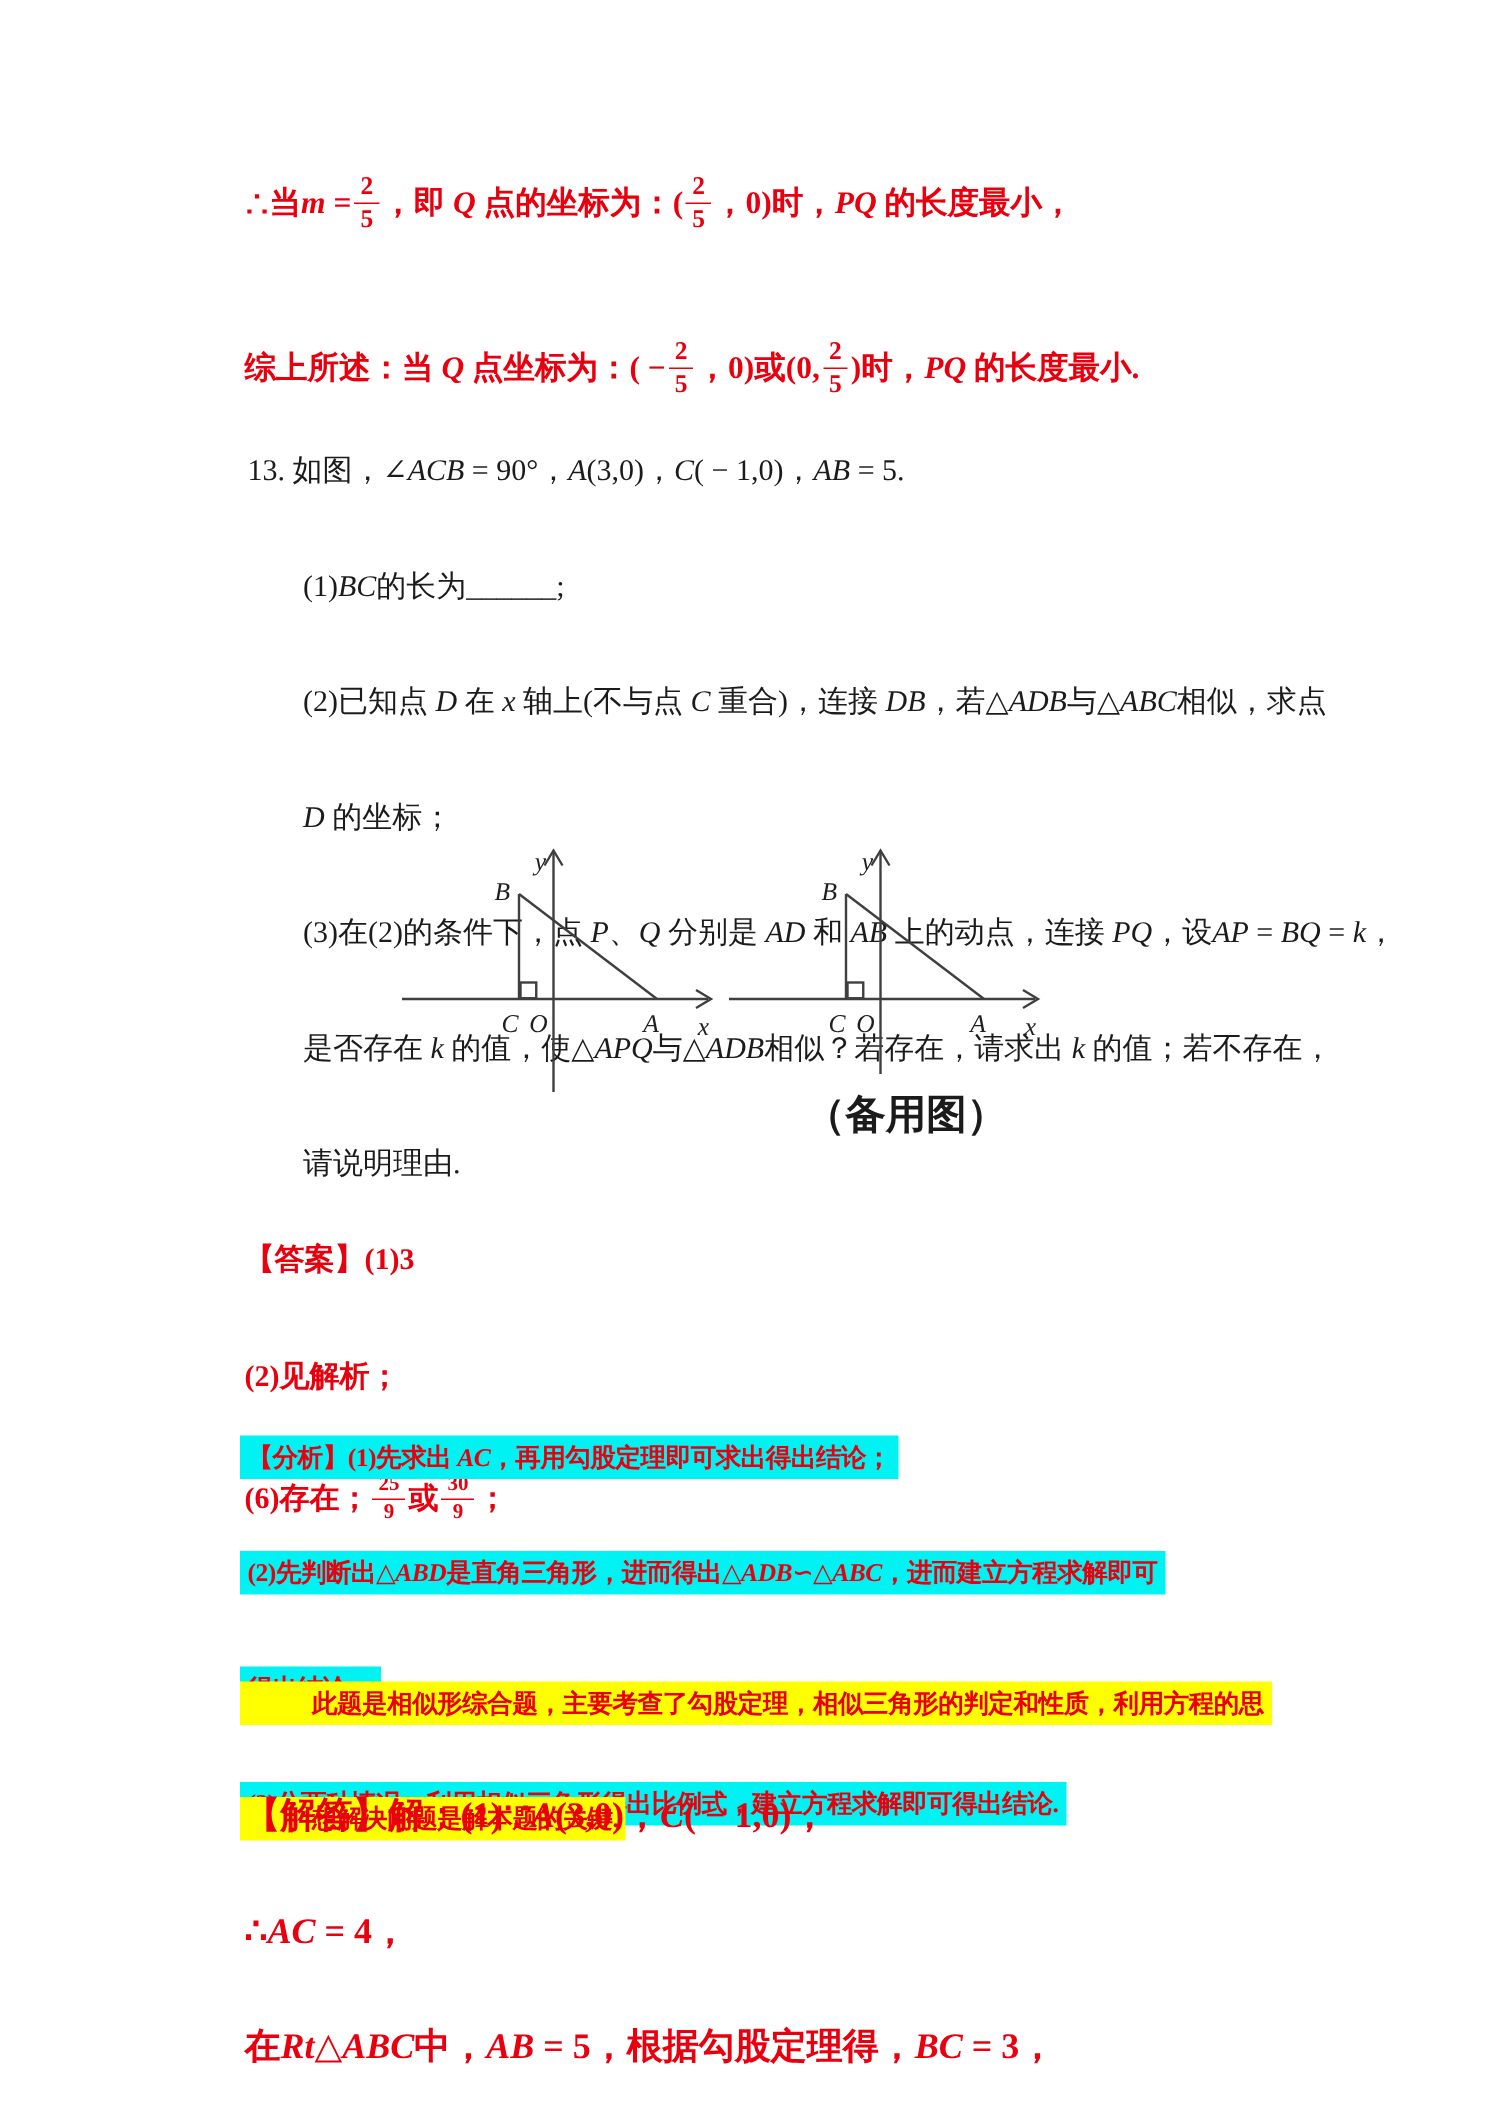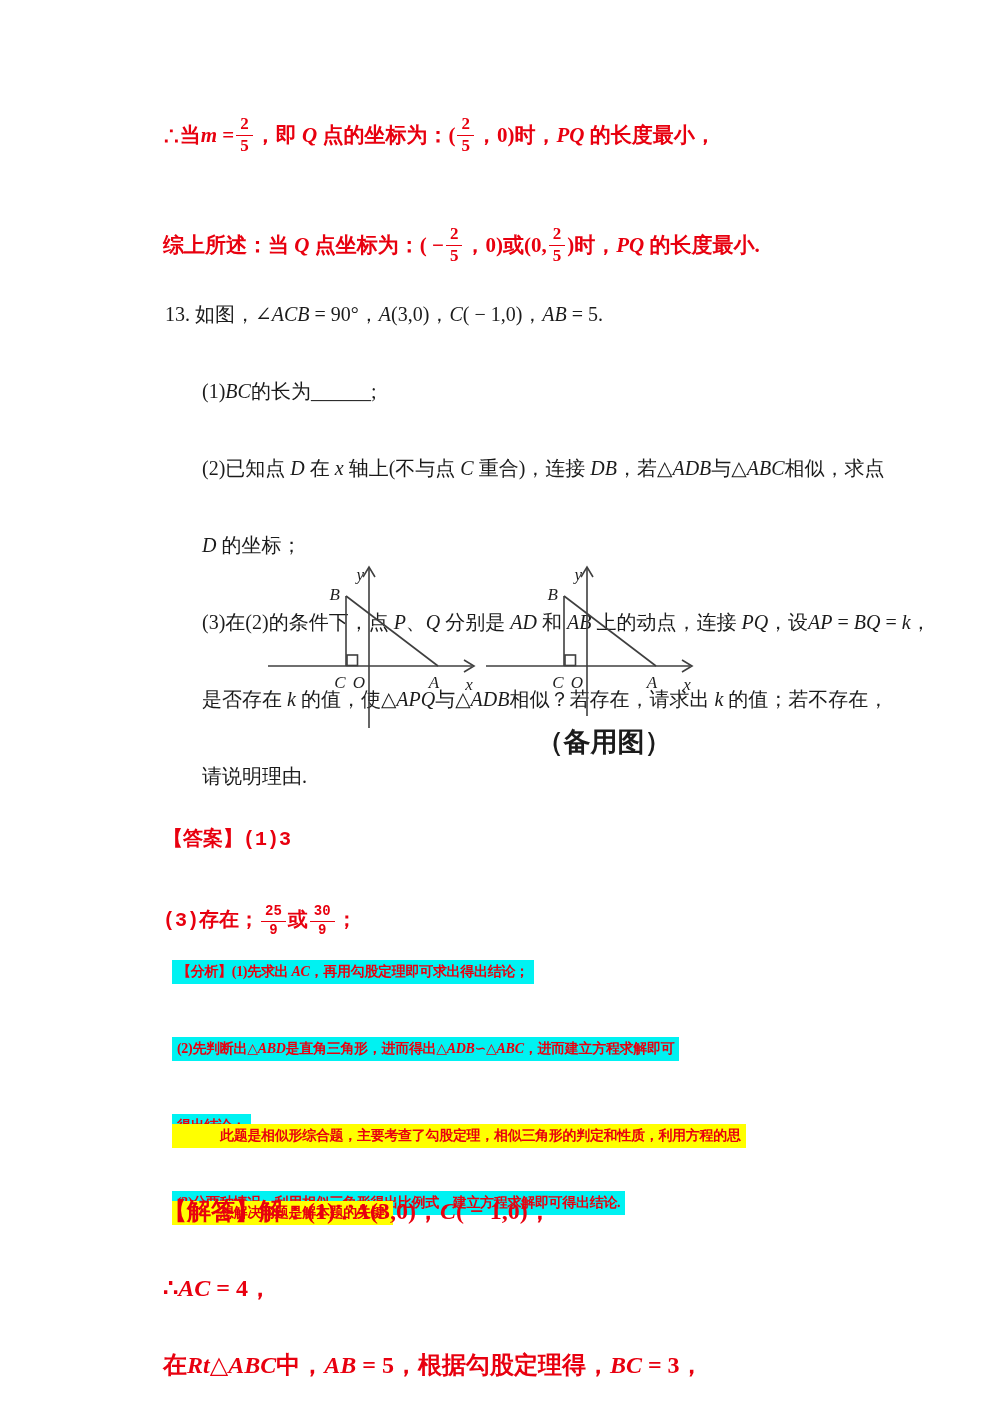--- a/index.html
+++ b/index.html
@@ -19,27 +19,27 @@
         margin:0 2px;vertical-align:middle;}
   .frac .num{display:block;border-bottom:1.6px solid currentColor;padding:0 4px 1px 4px;}
   .frac .den{display:block;padding-top:1px;}
   .prev-line .frac{font-size:17px;}
 
   
   .prob-line{line-height:41px;font-size:20px;font-weight:400;}
   .indent{padding-left:37px;}
 
   
-  .ans-line{line-height:42px;font-size:20px;font-family:Liberation Mono, monospace;}
+  .ans-line{line-height:42px;font-size:20px;}
   .ans-line.withfrac{display:flex;align-items:center;height:48px;}
   .ans-line .frac{font-size:14px;}
 
   
   .hl-line{height:41px;display:flex;align-items:center;}
-  .hl{padding:3px 5px;font-size:14px;letter-spacing:-0.3px;margin-left:12px;}
+  .hl{padding:3px 5px;font-size:17px;letter-spacing:-0.3px;}
   .cyan{background:var(--cyan);}
   .yellow{background:var(--yellow);padding-left:48px;}
 
   
   .sol-line{line-height:41px;font-size:24px;}
 
   
   .fig{position:absolute;}
   .figsvg text{font-size:17px;font-style:italic;fill:#1f1f1f;
                font-family:"Liberation Serif","DejaVu Serif",serif;}
@@ -105,21 +105,22 @@
         <text x="93" y="132" text-anchor="middle">O</text>
         <text x="168" y="132" text-anchor="middle">A</text>
         <text x="203" y="134" text-anchor="middle">x</text>
       </g>
     </svg>
     <div class="caption">（备用图）</div>
   </div>
 
   <div class="sec red" style="left:163px;top:783px;">
     <div class="ans-line"><span class="seg">【答案】(1)3</span></div>
-    <div class="ans-line withfrac"><span class="seg">(3)存在；</span><span class="frac"><span class="num">25</span><span class="den">9</span></span><span class="seg">或</span><span class="frac"><span class="num">30</span><span class="den">9</span></span><span class="seg">；</span></div>
+    <div class="ans-line"><span class="seg">(2)见解析；</span></div>
+    <div class="ans-line withfrac"><span class="seg">(6)存在；</span><span class="frac"><span class="num">25</span><span class="den">9</span></span><span class="seg">或</span><span class="frac"><span class="num">30</span><span class="den">9</span></span><span class="seg">；</span></div>
   </div>
 
   <div class="sec red" style="left:160px;top:915px;">
     <div class="hl-line"><span class="hl cyan"><span class="seg">【分析】(1)先求出 </span><span class="seg v">AC</span><span class="seg">，再用勾股定理即可求出得出结论；</span></span></div>
     <div class="hl-line"><span class="hl cyan"><span class="seg">(2)先判断出△</span><span class="seg v">ABD</span><span class="seg">是直角三角形，进而得出△</span><span class="seg v">ADB</span><span class="seg">∽△</span><span class="seg v">ABC</span><span class="seg">，进而建立方程求解即可</span></span></div>
     <div class="hl-line"><span class="hl cyan"><span class="seg">得出结论；</span></span></div>
     <div class="hl-line"><span class="hl cyan"><span class="seg">(3)分两种情况，利用相似三角形得出比例式，建立方程求解即可得出结论.</span></span></div>
   </div>
 
   <div class="sec red" style="left:160px;top:1079px;">

